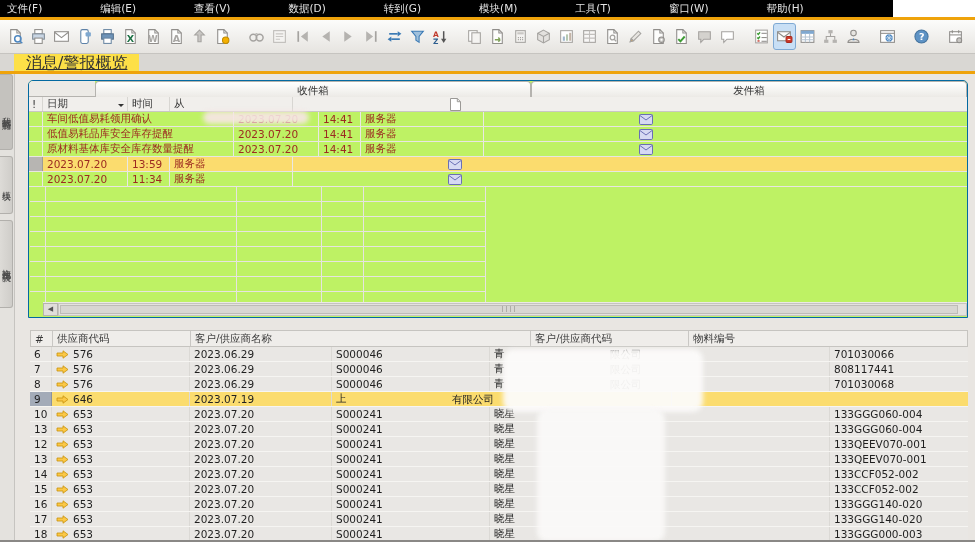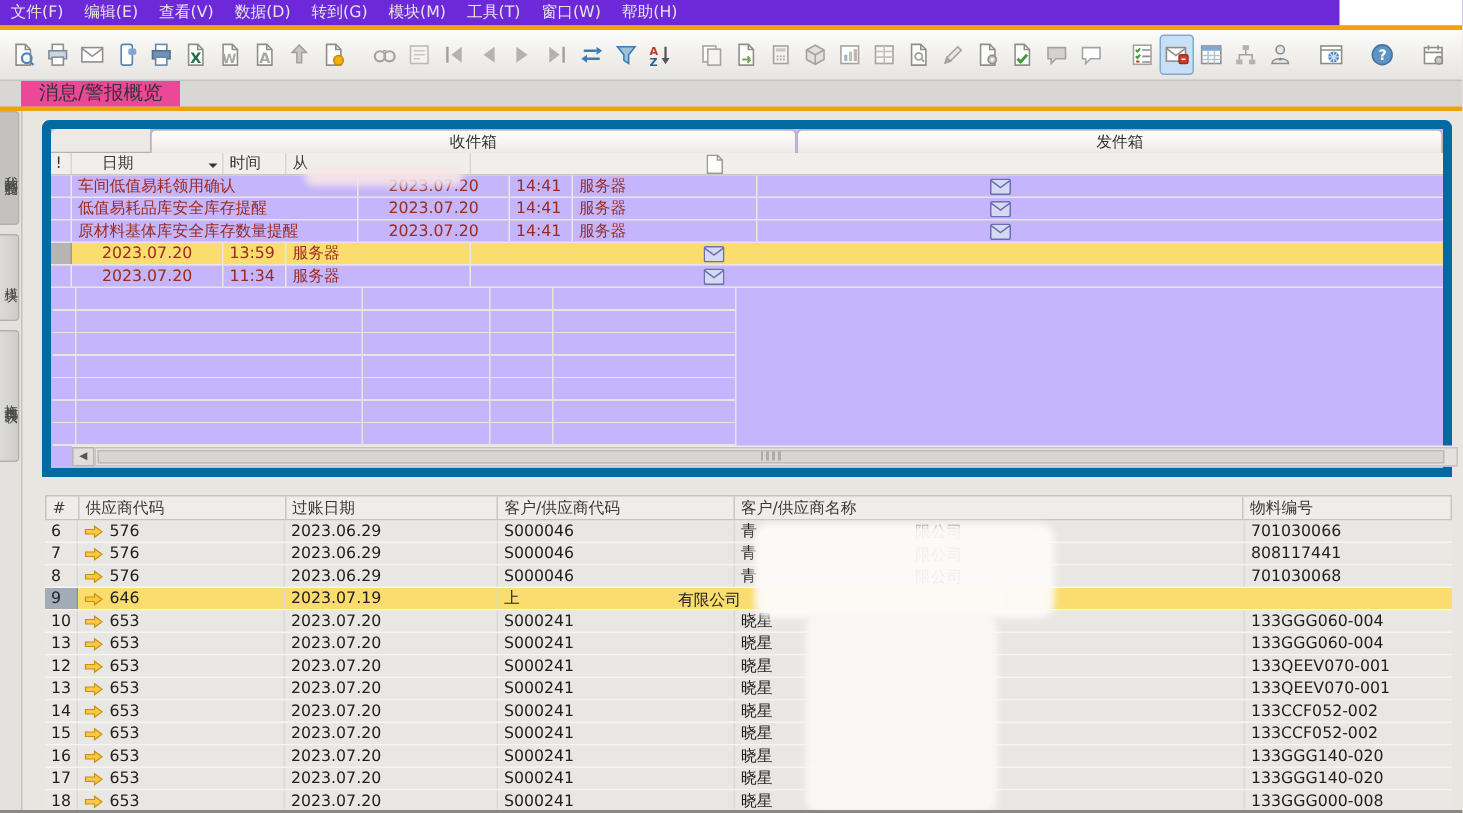--- a/index.html
+++ b/index.html
@@ -1,56 +1,56 @@
 <!DOCTYPE html>
 <html><head>
 <meta charset="utf-8">
 <style>
   * { margin:0; padding:0; box-sizing:border-box; }
   html,body { width:975px; height:542px; overflow:hidden; }
   body { position:relative; background:#E9E6E2; font-family:"DejaVu Sans","Liberation Sans",sans-serif; font-size:11px; color:#222; }
 
   
-  #menubar { position:absolute; left:0; top:0; width:975px; height:17px; background:#6d28d9; display:flex; align-items:flex-end; }
+  #menubar { position:absolute; left:0; top:0; width:975px; height:17px; background:#000000; display:flex; align-items:flex-end;gap:44px; }
   .menu-item { color:#E4E4E4; font-size:10.5px; line-height:17px; padding:0 7px; cursor:default; }
   #menublank { position:absolute; left:893px; top:0; width:82px; height:17px; background:#FFFFFF; }
   #accentline { position:absolute; left:0; top:17px; width:975px; height:3px; background:#EFA30B; }
 
   
   #toolbar { position:absolute; left:0; top:20px; width:975px; height:34px; background:linear-gradient(#FCFCFB,#E6E4E0); border-bottom:1px solid #C6C4C0; display:flex; align-items:center; padding-left:4px; }
   .tbtn { width:23px; height:27px; display:flex; align-items:center; justify-content:center; border:1px solid transparent; border-radius:3px; flex:0 0 auto; }
   .tbtn.gap { margin-left:11px; }
   .tbtn.active { background:#C8DFF5; border-color:#7FA9D3; }
   .tbtn svg { width:17px; height:17px; }
 
   
   #tabstrip { position:absolute; left:0; top:54px; width:975px; height:20px; background:#D9D7D3; border-bottom:3px solid #EFA30B; }
-  #doc-tab { position:absolute; left:14px; top:0; height:17px; line-height:17px; padding:0 12px; background:#ec4899; color:#333; font-size:13px; }
+  #doc-tab { position:absolute; left:14px; top:0; height:17px; line-height:17px; padding:0 12px; background:#fde047; color:#333; font-size:16px;text-decoration:underline; }
 
   
   #sidebar { position:absolute; left:0; top:74px; width:15px; height:468px; background:#E4E2DE; border-right:1px solid #C6C4C0; }
   .side-tab { position:absolute; left:0; width:13px; background:linear-gradient(90deg,#DDDBD7,#CFCDC9); border:1px solid #B2B0AC; border-left:none; border-radius:0 3px 3px 0; display:flex; align-items:center; justify-content:center; }
   .side-tab.active { background:#C4C2BE; }
   .side-tab span { writing-mode:vertical-rl; font-size:9px; color:#4A4A4A; letter-spacing:1px; white-space:nowrap; }
 
   
-  #mailpanel { position:absolute; left:28px; top:80px; width:940px; height:238px; background:#c4b5fd; border:6px solid #0369a1; border-radius:5px 5px 0 0; }
+  #mailpanel { position:absolute; left:28px; top:80px; width:940px; height:238px; background:#bef264; border:1px solid #0369a1; border-radius:5px 5px 0 0; }
   .mtabs { display:flex; height:16px; }
   .mtab-spacer { width:66px; border-bottom:1px solid #B5B3AF; background:#ECEAE6; border-radius:4px 0 0 0; }
   .mtab { flex:1; background:linear-gradient(#FFFFFF,#ECEAE6); border:1px solid #B5B3AF; border-bottom:none; border-radius:4px 4px 0 0; text-align:center; line-height:16px; font-size:10.5px; color:#333; }
   .mtab + .mtab { border-left:1px solid #B5B3AF; }
   .mhead { display:flex; height:15px; background:#F1EFEC; border-bottom:1px solid #C9C7C3; font-size:10.5px; color:#3A3A3A; }
   .mhc { border-right:1px solid #D8D6D2; padding-left:4px; display:flex; align-items:center; overflow:hidden; white-space:nowrap; }
   .mrow { display:flex; height:15px; border-bottom:1px solid #E8E6E2; color:#9C2A21; font-size:10.5px; }
   .mrow.selected { background:#FBDC6E; }
   .mc { border-right:1px solid #EAE8E4; padding-left:4px; display:flex; align-items:center; overflow:hidden; white-space:nowrap; }
   .mrow.selected .c-pri { background:#B7B5B2; border-right-color:#9E9C98; }
   .c-pri  { width:14px;  padding-left:3px; }
   .c-subj { width:191px; }
-  .c-date { width:85px;margin-left:16px; }
+  .c-date { width:85px; }
   .c-time { width:42px; justify-content:flex-start; }
   .c-from { width:123px; }
   .c-att  { width:320px; justify-content:center; border-right:none; }
   .c-fill { flex:1; border-right:none; }
   .tri-down { width:0; height:0; border:3.5px solid transparent; border-top-color:#333; margin-left:auto; margin-right:3px; margin-top:6px; }
   #mailgrid { position:absolute; left:1px; top:106px; width:456px; height:117px;
     background:repeating-linear-gradient(to bottom, transparent 0 14px, #E6E4E0 14px 15px); }
   .vline { position:absolute; top:0; bottom:0; width:1px; background:#E6E4E0; }
   #hscroll { position:absolute; left:14px; bottom:1px; height:14px; width:924px; background:#EBE9E6; display:flex; align-items:center; }
   .sbtn { width:15px; height:13px; background:#E0DEDA; border:1px solid #B5B3AF; display:flex; align-items:center; justify-content:center; font-size:7px; color:#555; }
@@ -609,23 +609,22 @@
             <div class="grip"></div>
           </div>
       </div>
     </div>
   </div>
 
   <div id="doctable">
     <div class="dhead">
       <div class="dhc d-num">#</div>
       <div class="dhc d-doc">供应商代码</div>
-      <div class="dhc d-date">过账日期</div>
+      <div class="dhc d-name">客户/供应商名称</div>
       <div class="dhc d-code">客户/供应商代码</div>
-      <div class="dhc d-name">客户/供应商名称</div>
       <div class="dhc d-mat">物料编号</div>
     </div>
     <div id="doc-rows">
         <div class="drow">
     <div class="dc d-num">6</div>
     <div class="dc d-doc">
       <svg class="linkarrow" width="13" height="9" viewBox="0 0 13 9">
               <path d="M1 3h6V.8L12 4.5 7 8.2V6H1z" fill="#FBC846" stroke="#C9920A" stroke-width=".8"></path>
             </svg>
       <span>576</span>
@@ -820,21 +819,21 @@
               <path d="M1 3h6V.8L12 4.5 7 8.2V6H1z" fill="#FBC846" stroke="#C9920A" stroke-width=".8"></path>
             </svg>
       <span>653</span>
     </div>
     <div class="dc d-date">2023.07.20</div>
     <div class="dc d-code">S000241</div>
     <div class="dc d-name">
       <span>晓星</span>
       <span class="name-suffix"></span>
     </div>
-    <div class="dc d-mat">133GGG000-008</div>
+    <div class="dc d-mat">133GGG000-003</div>
   </div>
       </div>
   </div>
 
   <div class="blob" id="blob-subj"></div>
   <div class="blob" id="blob-nm1"></div>
   <div class="blob" id="blob-nm2"></div>
 
   <div id="bottomedge"></div>
 </div>

